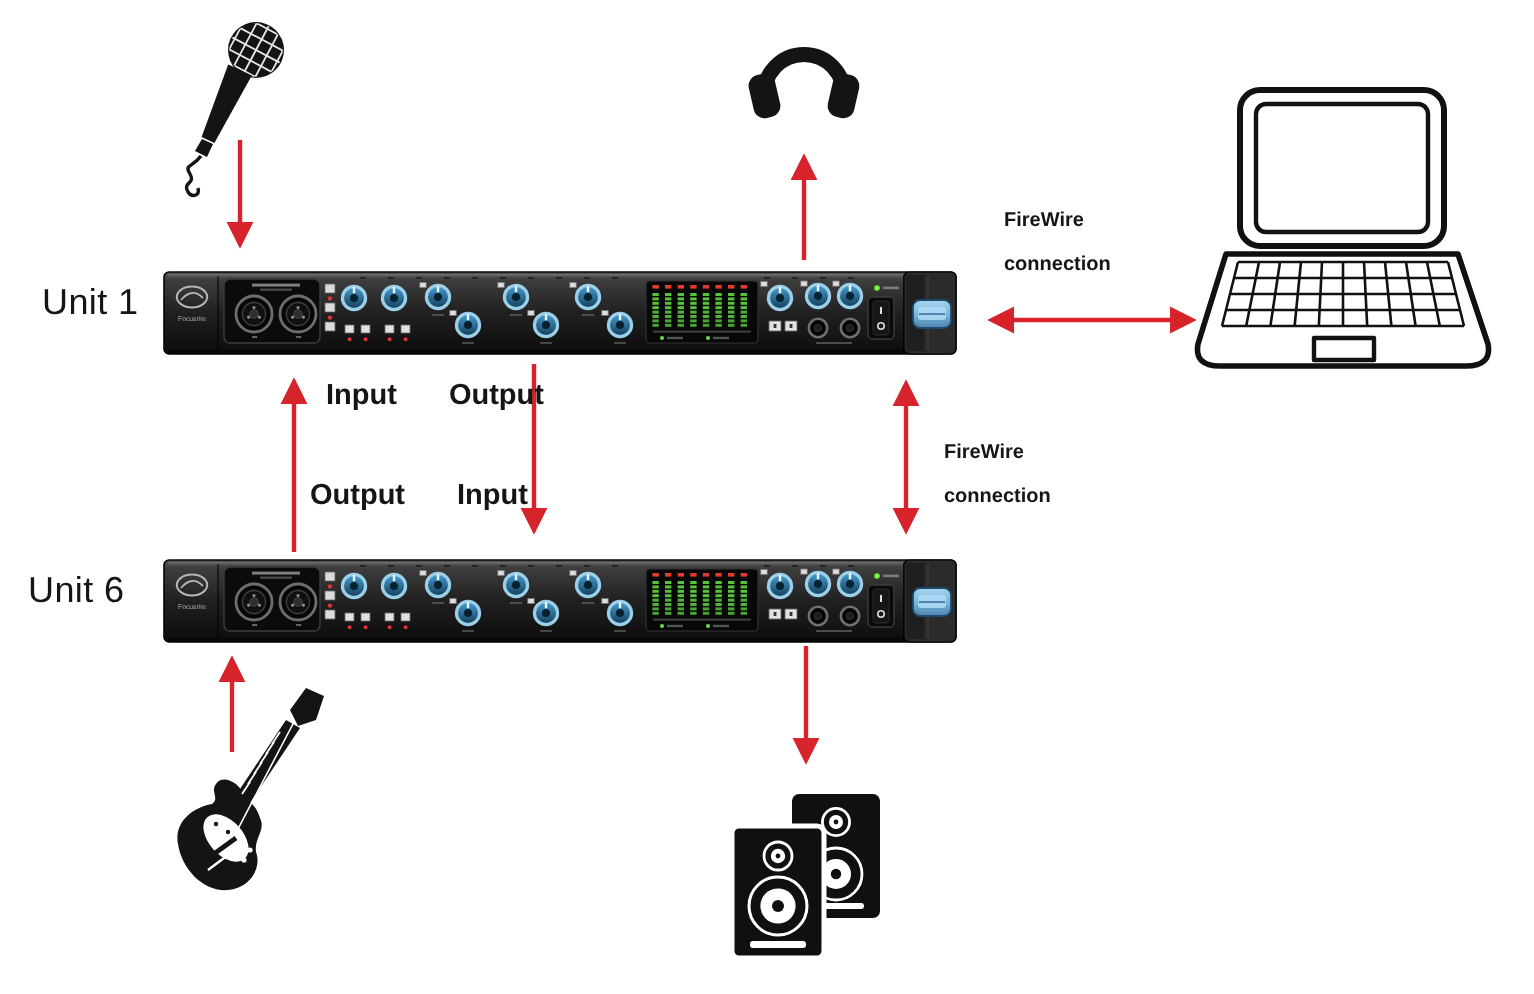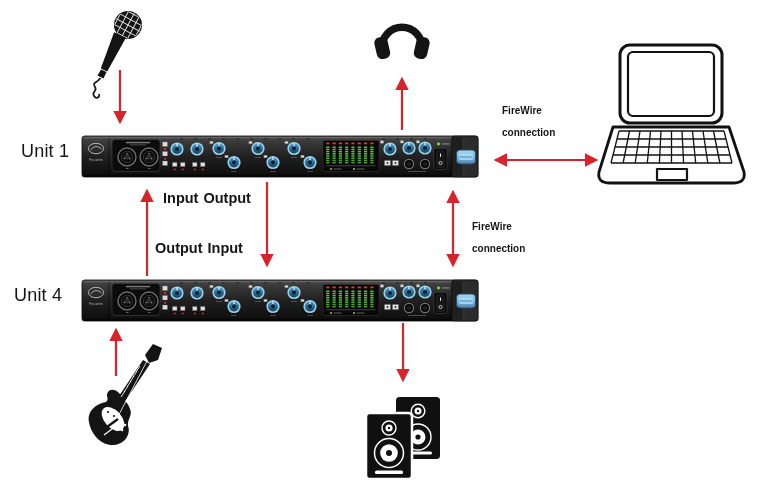--- a/index.html
+++ b/index.html
@@ -4,21 +4,21 @@
 <style>
   html,body { margin:0; padding:0; background:#ffffff; }
   .canvas {
     position:relative; width:767px; height:497px; background:#ffffff;
     overflow:hidden; font-family:"Liberation Sans", sans-serif; color:var(--text,#151515);
   }
   .scene { position:absolute; left:0; top:0; }
   .abs { position:absolute; white-space:nowrap; }
   .unit-label { font-size:18px; font-weight:400; color:var(--text,#151515); letter-spacing:.2px; }
   .conn-label { font-size:10px; font-weight:700; color:var(--text,#151515); line-height:22px; }
-  .port-row { display:flex; gap:5px; font-size:14.5px; font-weight:700; color:var(--text,#151515); }
+  .port-row { display:flex; gap:26px; font-size:14.5px; font-weight:700; color:var(--text,#151515); }
   .spdif-label { font-size:21px; font-weight:700; color:var(--text,#151515); }
   .arrow-line { stroke:var(--arrow,#d7232b); stroke-width:2.2; }
   .arrow-head { fill:var(--arrow,#d7232b); }
 </style>
 </head>
 <body>
 
 <div class="canvas">
 
   <svg class="scene" width="767" height="497" viewBox="0 0 767 497">
@@ -297,21 +297,21 @@
       <line class="arrow-line" x1="497" y1="160" x2="595" y2="160" marker-start="url(#ah)" marker-end="url(#ah)"></line>
       <line class="arrow-line" x1="147" y1="276" x2="147" y2="192" marker-end="url(#ah)"></line>
       <line class="arrow-line" x1="267" y1="182" x2="267" y2="264" marker-end="url(#ah)"></line>
       <line class="arrow-line" x1="453" y1="193" x2="453" y2="264" marker-start="url(#ah)" marker-end="url(#ah)"></line>
       <line class="arrow-line" x1="116" y1="376" x2="116" y2="331" marker-end="url(#ah)"></line>
       <line class="arrow-line" x1="403" y1="323" x2="403" y2="379" marker-end="url(#ah)"></line>
     </g>
   </svg>
 
   <div class="abs unit-label" style="left:1px; top:141px;margin-left:20px;">Unit 1</div>
-  <div class="abs unit-label" style="left:14px; top:285px;">Unit 4</div>
+  <div class="abs unit-label" style="left:14px; top:285px;">Unit 6</div>
 
   <div class="abs port-row" style="left:163px; top:190px;">
     <span>Input</span>
     <span>Output</span>
   </div>
 
 
   <div class="abs port-row" style="left:155px; top:240px;">
     <span>Output</span>
     <span>Input</span>

